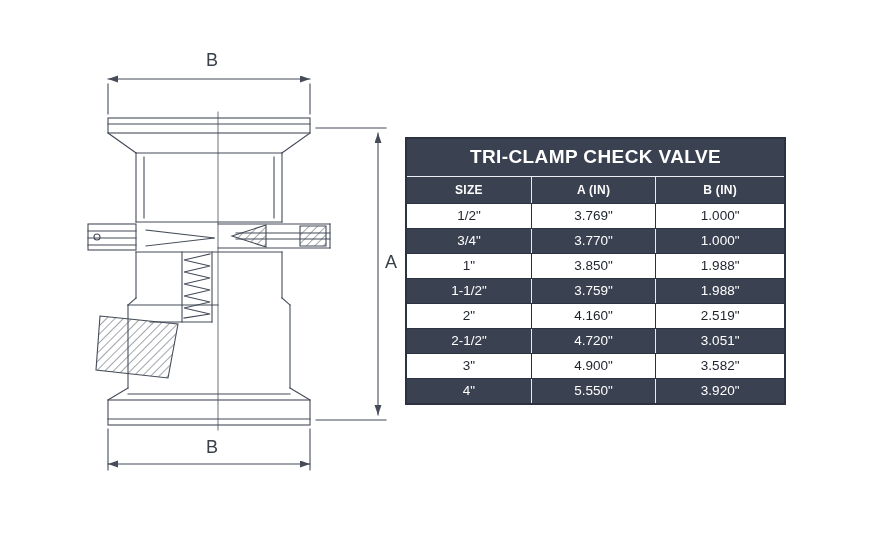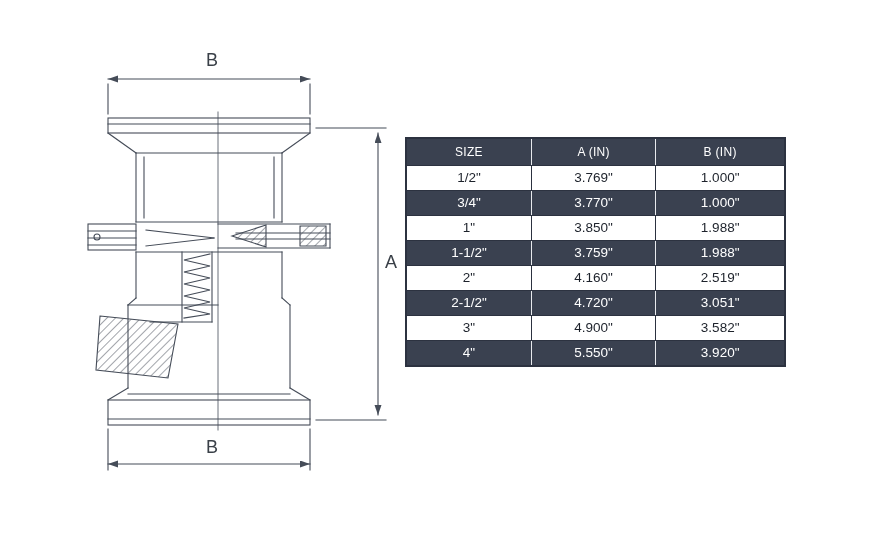--- a/index.html
+++ b/index.html
@@ -28,21 +28,21 @@
     font-weight: 700;
     letter-spacing: 0.4px;
     padding: 7px 0 8px 0;
     border-bottom: 1px solid #eceff3;
   }
   table { width: 100%; border-collapse: collapse; table-layout: fixed; }
   th {
     background: #3a4150;
     color: #ffffff;
     font-size: 12px;
-    font-weight: 400;
+    font-weight: 700;
     height: 26px;
     letter-spacing: 0.3px;
     border-right: 1px solid #e8eaee;
     border-bottom: 1px solid #2c3240;
   }
   th:last-child { border-right: none; }
   td {
     text-align: center;
     font-size: 13.5px;
     height: 25px;
@@ -162,20 +162,21 @@
       <line x1="108" y1="429" x2="108" y2="470"></line>
       <line x1="310" y1="429" x2="310" y2="470"></line>
       <line x1="108" y1="464" x2="310" y2="464" marker-start="url(#arr)" marker-end="url(#arr)"></line>
       <text class="dim-label" x="212" y="453" text-anchor="middle" stroke="none">B</text>
     </g>
 
   </g>
 </svg>
 
 <div class="table-wrap">
+  <div class="table-title">TRI-CLAMP CHECK VALVE</div>
   <table>
     <thead>
       <tr>
         <th style="width:33%">SIZE</th>
         <th style="width:33%">A (IN)</th>
         <th style="width:34%">B (IN)</th>
       </tr>
     </thead>
     <tbody>
       <tr>

